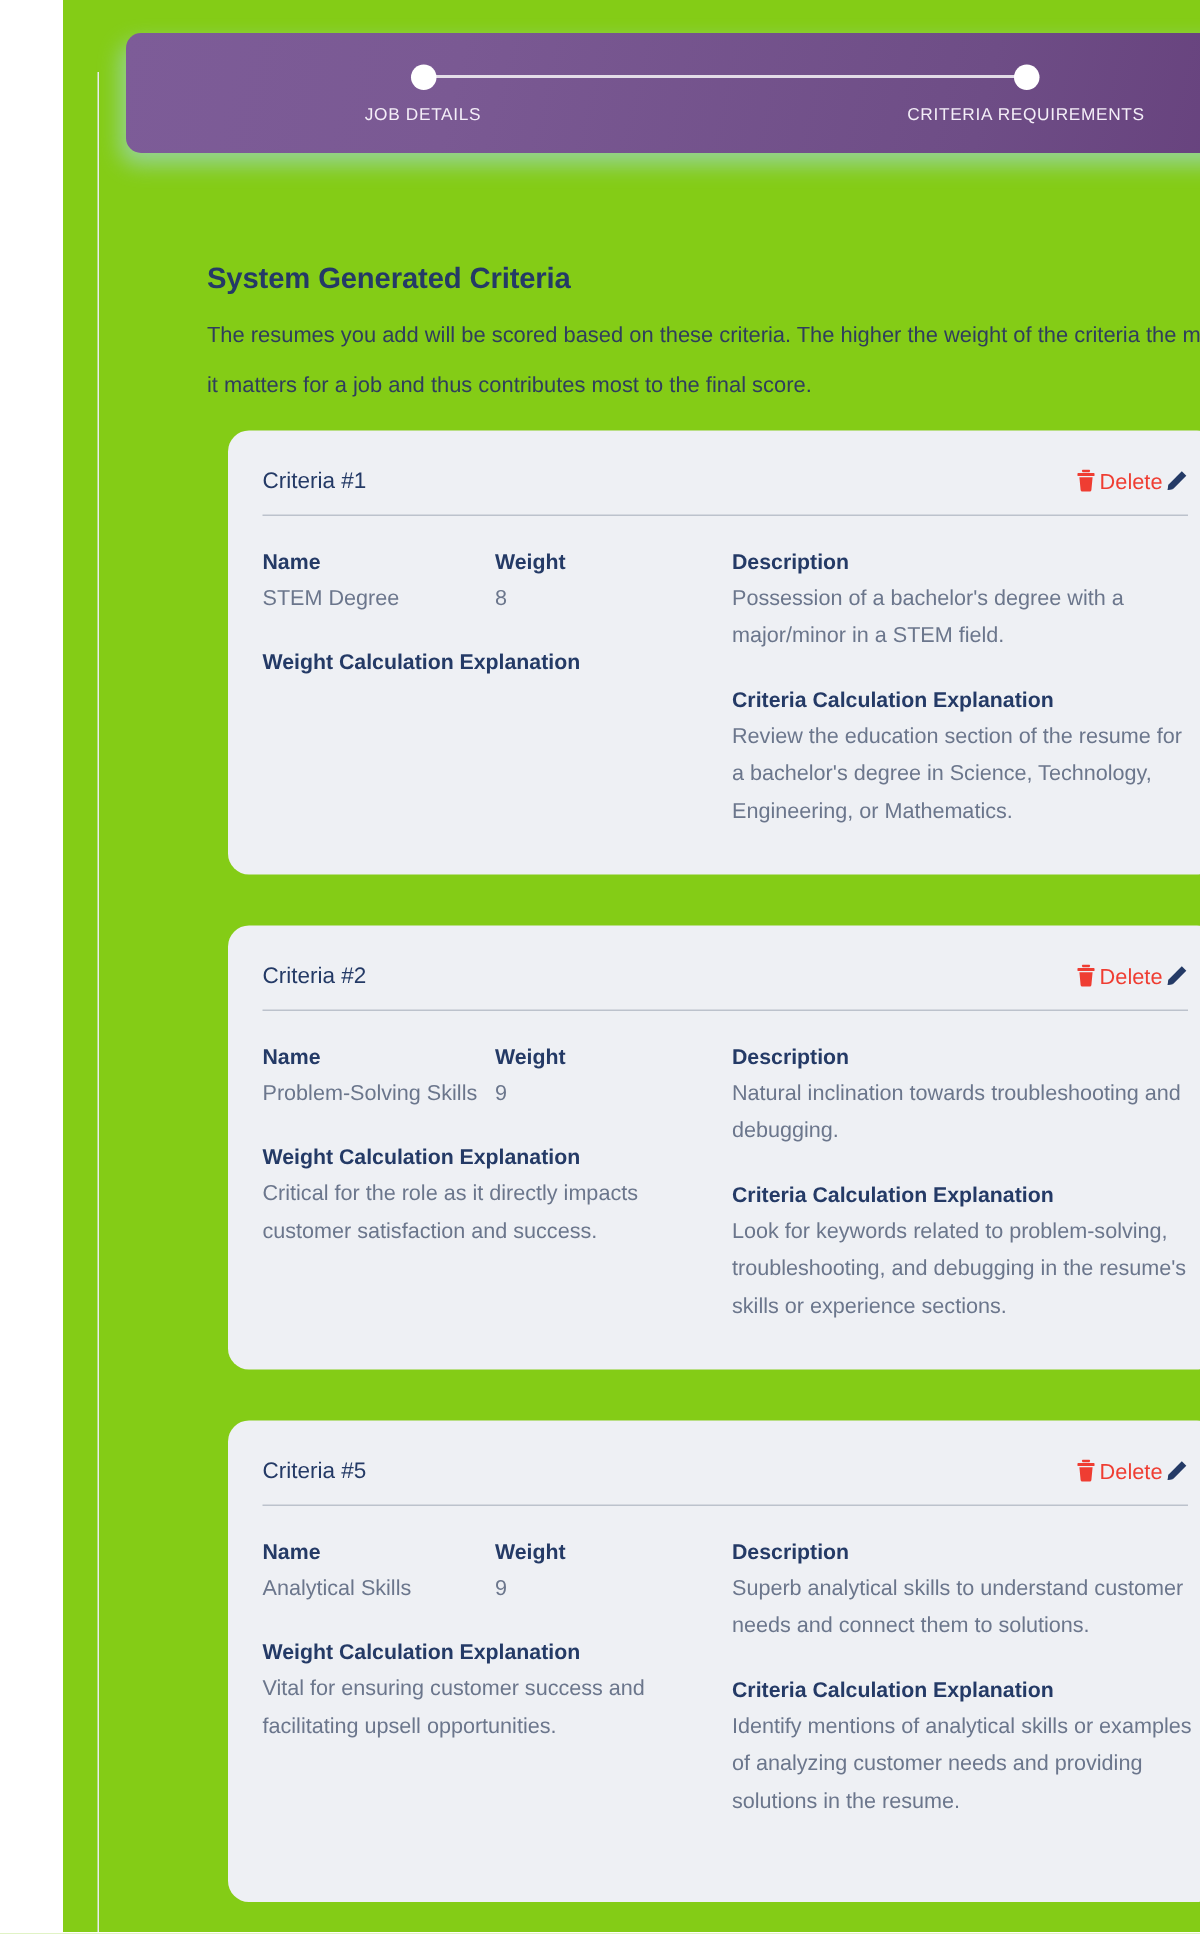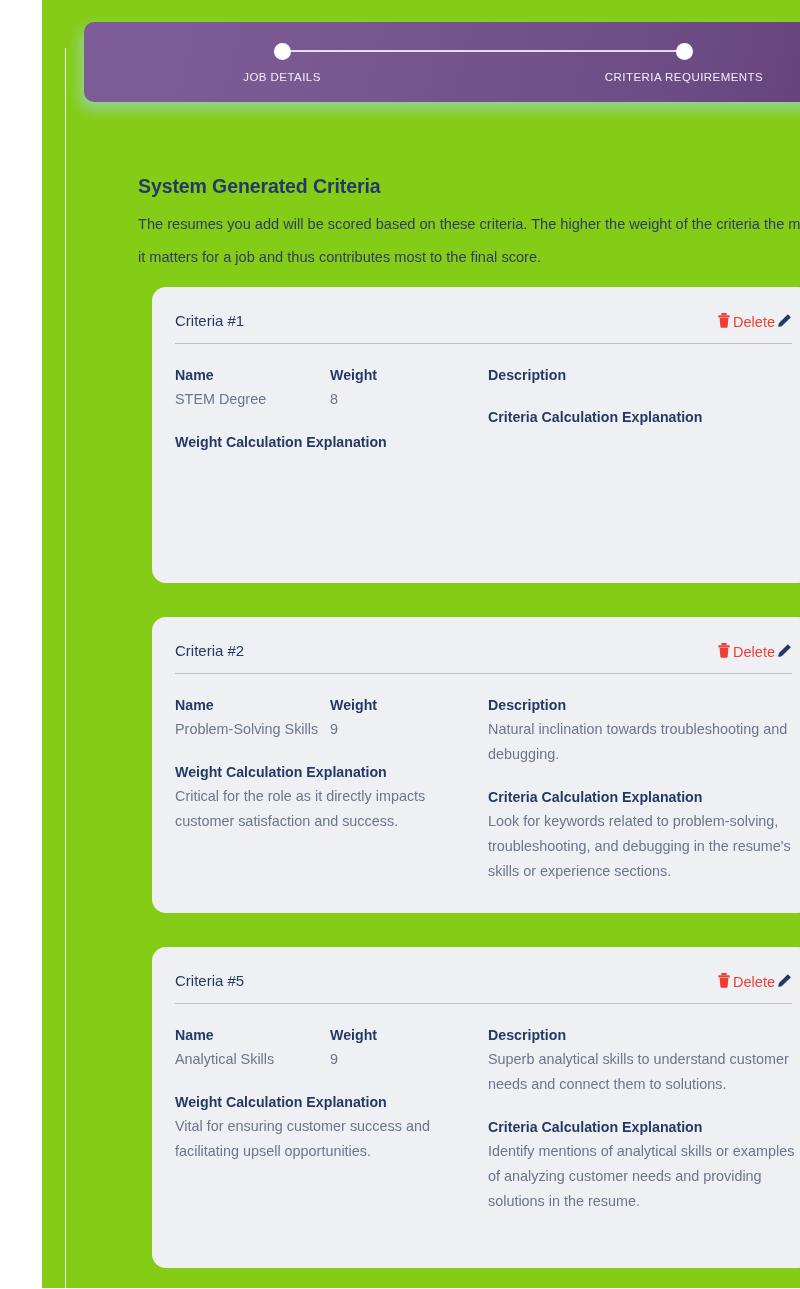--- a/index.html
+++ b/index.html
@@ -273,23 +273,25 @@
           </div>
         </div>
         <div class="block">
           <div class="lbl">Weight Calculation Explanation</div>
         </div>
       </div>
 
       <div class="col-right">
         <div class="block-tight">
           <div class="lbl">Description</div>
+          <div class="val">Possession of a bachelor's degree with a major/minor in a STEM field.</div>
         </div>
         <div class="block">
           <div class="lbl">Criteria Calculation Explanation</div>
+          <div class="val">Review the education section of the resume for a bachelor's degree in Science, Technology, Engineering, or Mathematics.</div>
         </div>
       </div>
     </div>
   </div>
 
   <div class="card card-2">
     <div class="card-head">
       <div class="card-title">Criteria #2</div>
       <div class="card-actions">
         <button class="delete-btn">

